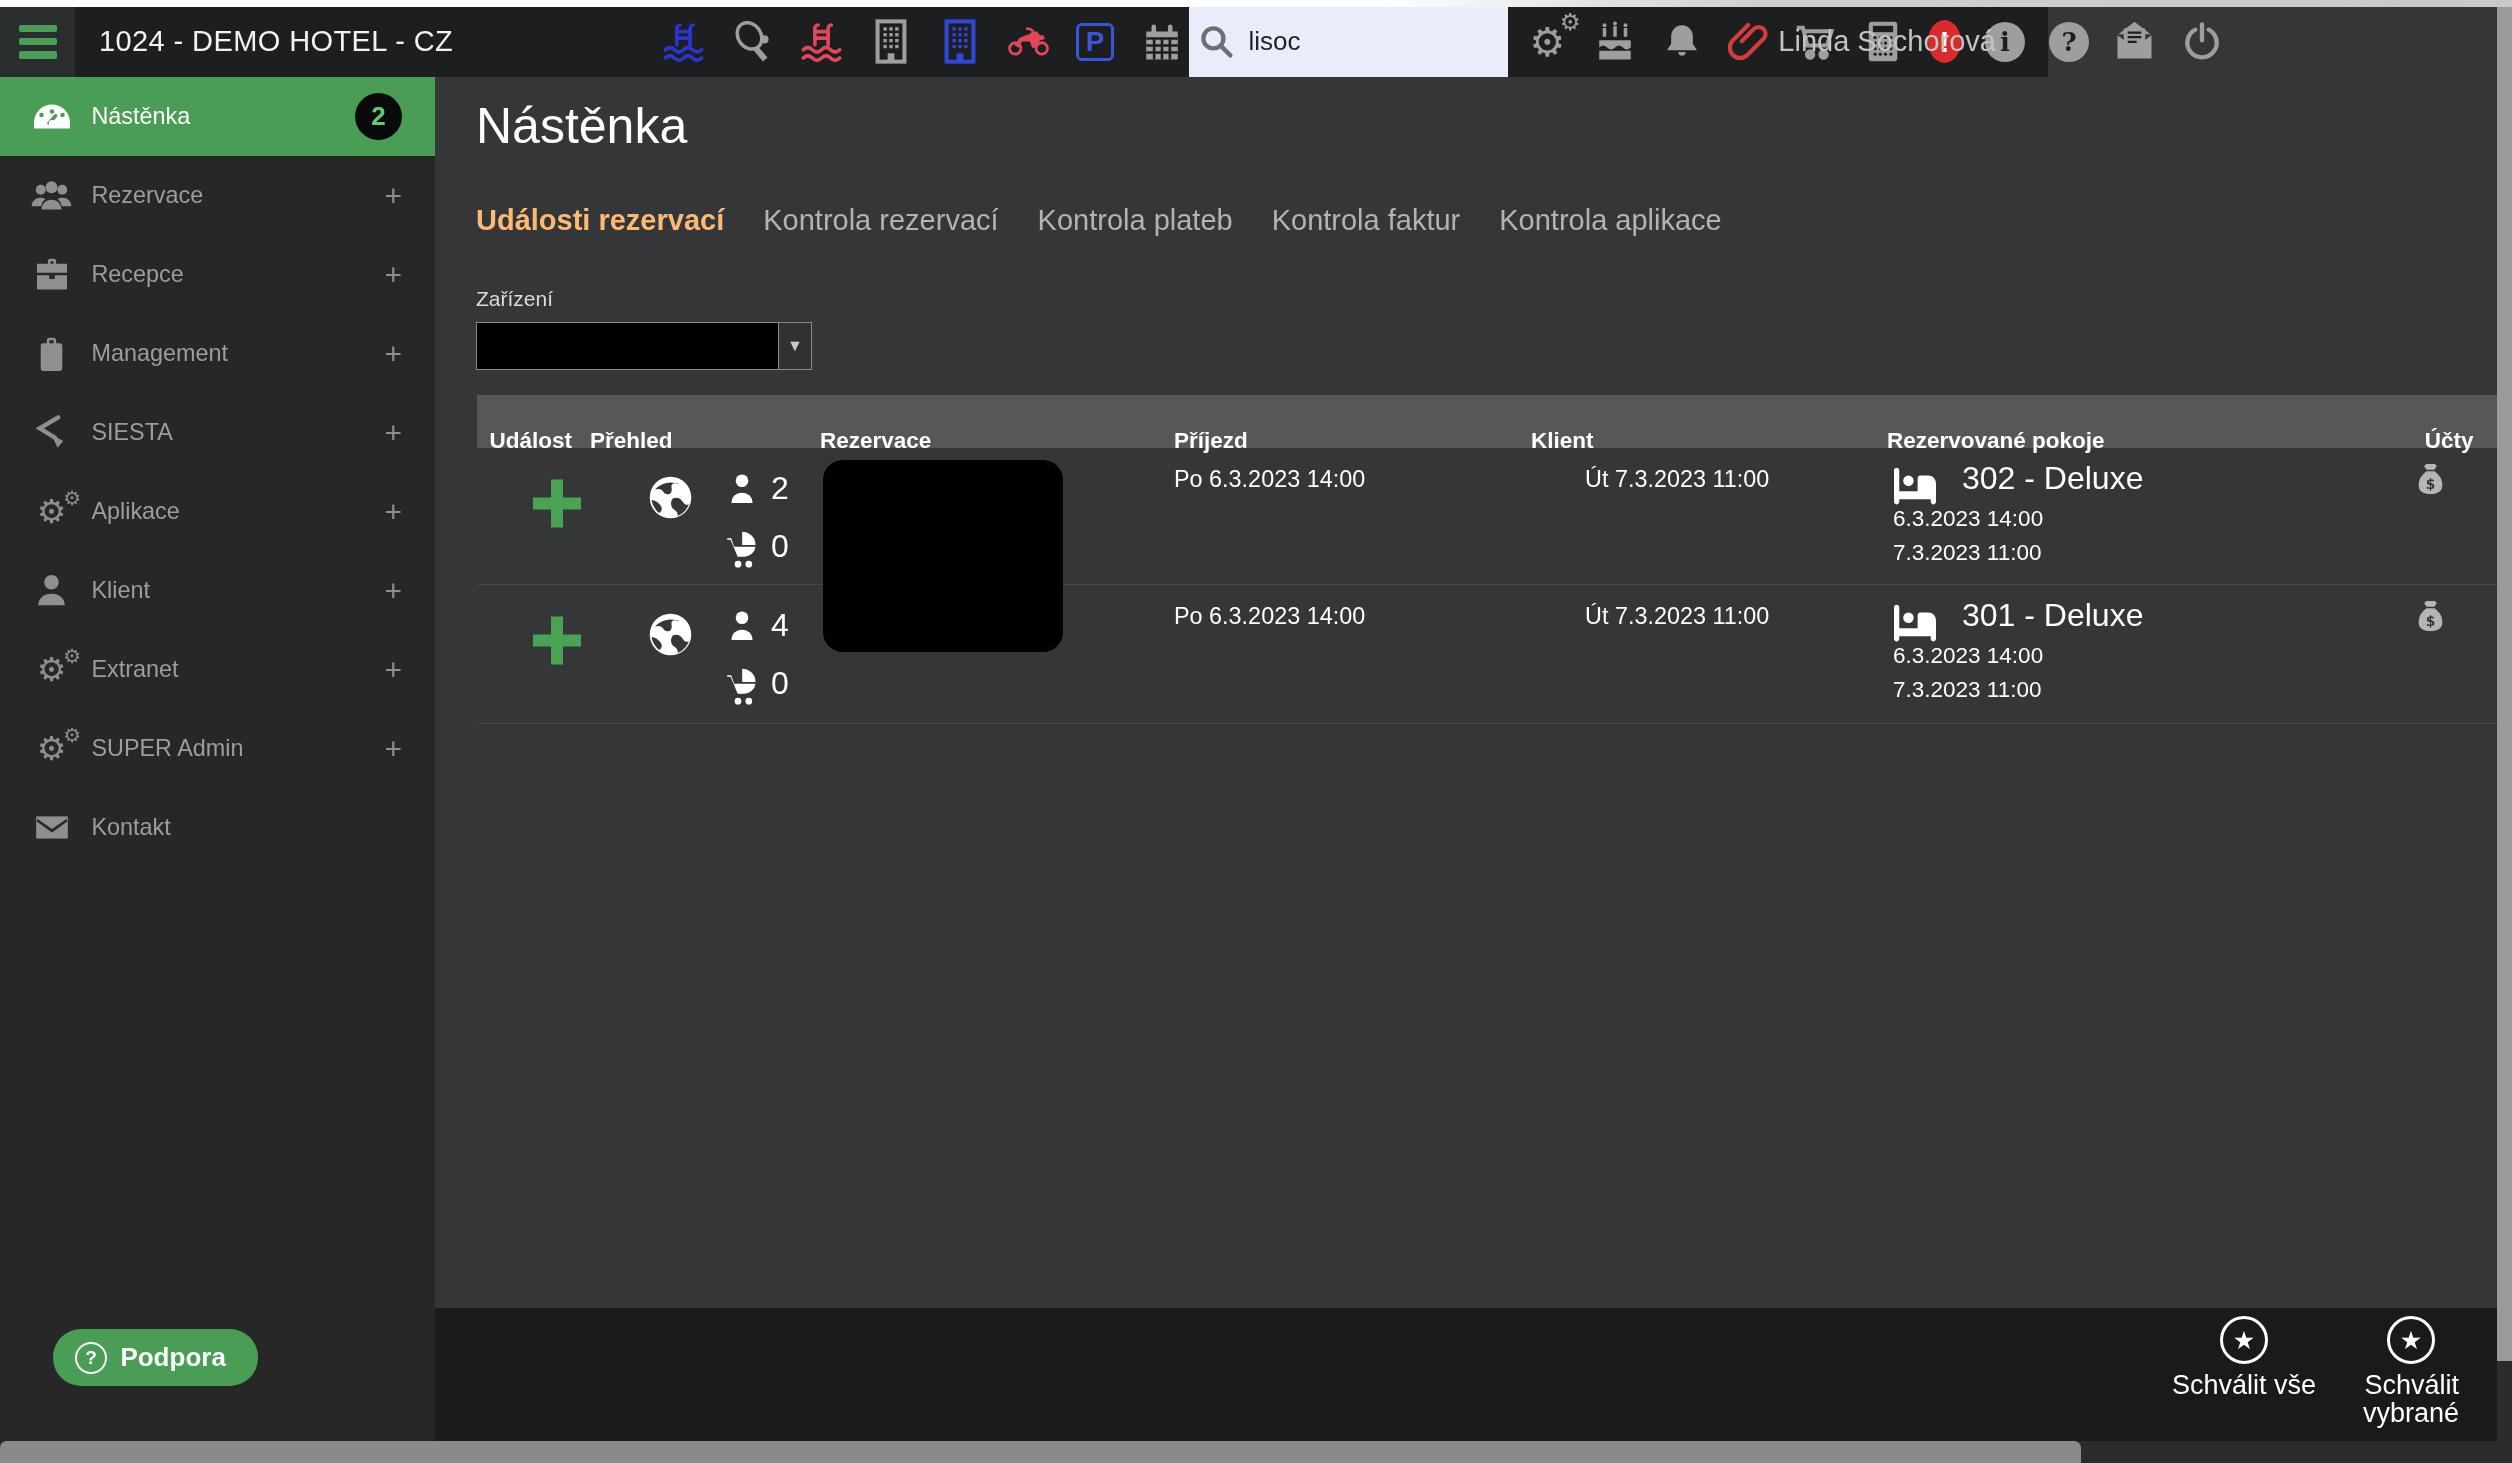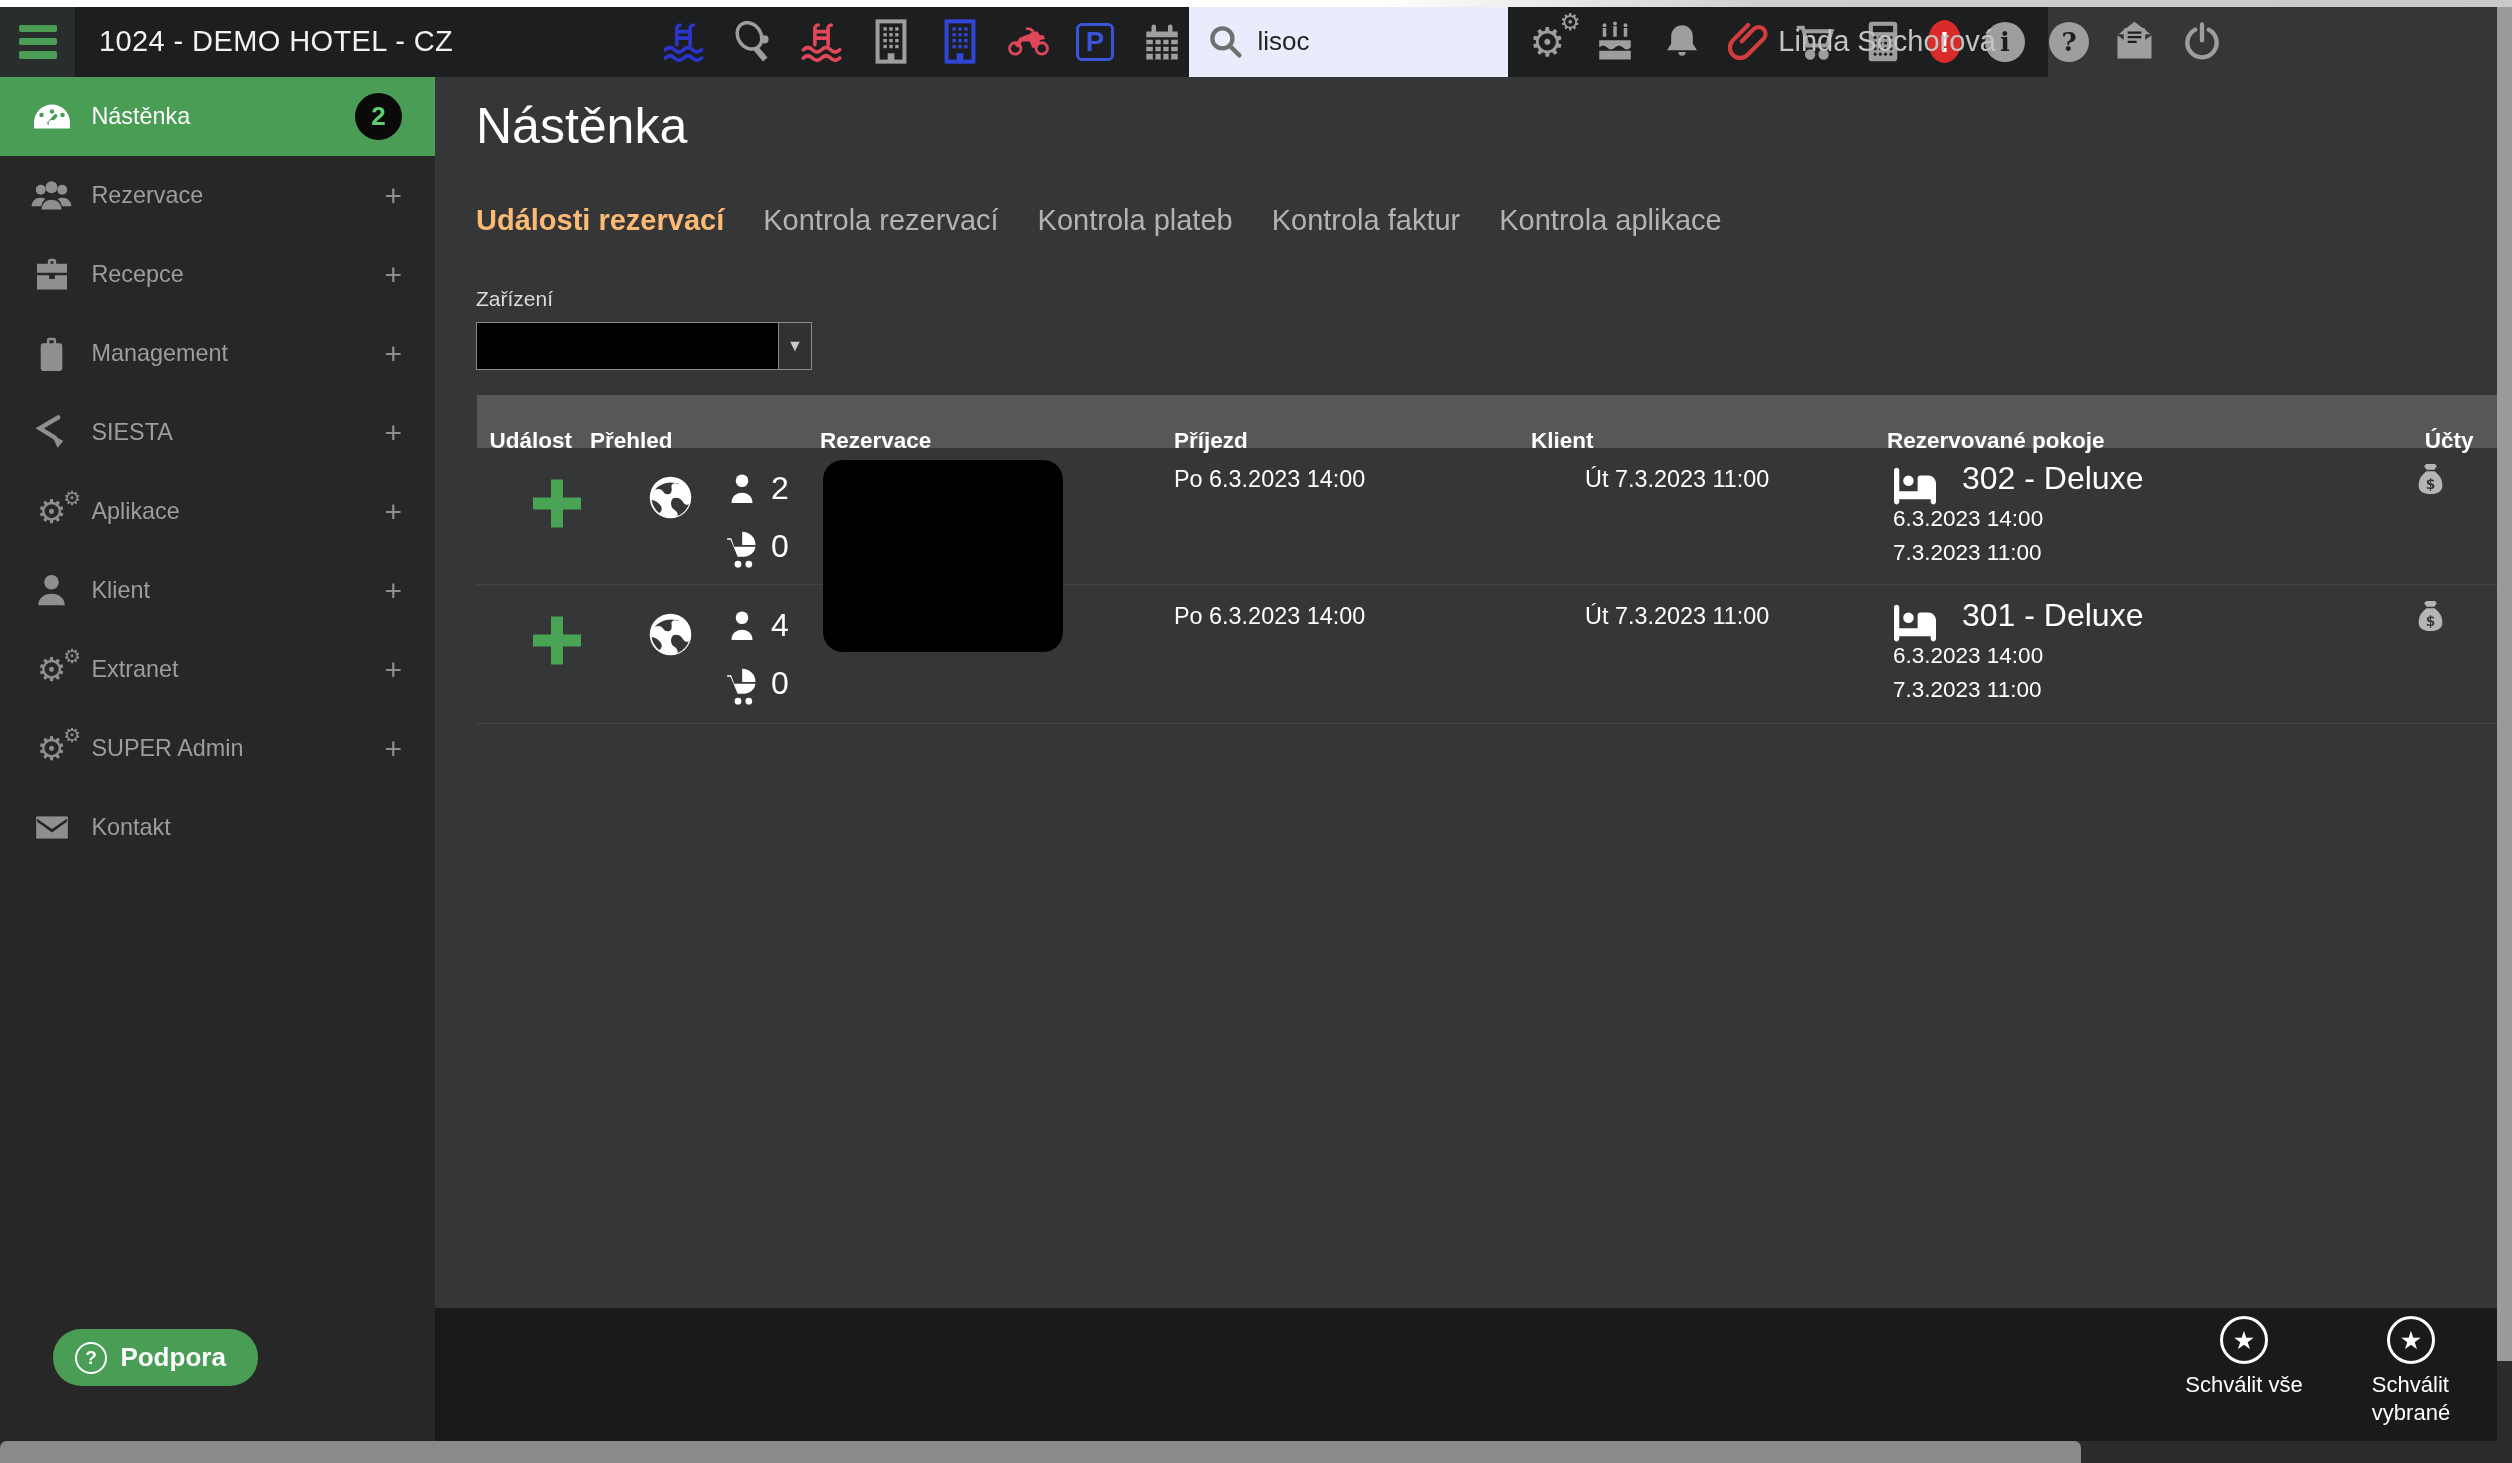--- a/index.html
+++ b/index.html
@@ -26,21 +26,21 @@
   .tbic{display:flex; align-items:center; justify-content:center; width:43px; height:48px; cursor:pointer;}
   .parking{width:38px; height:38px; border:3.3px solid #3b55d8; border-radius:5.8px; color:#3b55d8;
     font-weight:bold; font-size:27.6px; display:flex; align-items:center; justify-content:center;}
   .oval{width:33px; height:43px; background:var(--alert-red); border-radius:50%; color:#fff; font-weight:bold;
     font-size:30px; display:flex; align-items:center; justify-content:center;}
   .gcircle{width:40px; height:40px; background:#9e9e9e; border-radius:50%; color:#1c1e1f; font-weight:bold;
     font-size:26px; display:flex; align-items:center; justify-content:center; font-family:"DejaVu Serif",serif;}
   .gearwrap{position:relative; color:#9e9e9e; font-size:40px; line-height:1; font-family:"DejaVu Sans",sans-serif;}
   .gearwrap i{position:absolute; right:-11.7px; top:-6.7px; font-style:normal; font-size:23.4px;}
   .searchbox{position:absolute; left:1189px; top:0; width:319px; height:70px; background:var(--search-bg);
-    display:flex; align-items:center; padding-left:18px; gap:13.4px;}
+    display:flex; align-items:center; padding-left:9px; gap:13.4px;}
   .searchbox input{border:none; outline:none; background:transparent; font-size:26px; color:#222;
     font-family:"Liberation Sans",sans-serif; width:234px;}
   .tb-user{position:absolute; right:52px; top:0; height:70px; display:flex; align-items:center;
     color:#c3c3c3; font-size:29px; cursor:pointer;}
 
   
   .sidebar{position:absolute; left:0; top:77px; width:435px; height:1364px; background:#272727;}
   .side-item{position:relative; height:79px; display:flex; align-items:center; padding:0 33px 0 30px;
     color:#9d9d9d; cursor:pointer;}
   .side-item .ic{width:43px; display:flex; justify-content:center;}
@@ -90,21 +90,21 @@
   .redaction{position:absolute; left:346px; top:65px; width:240px; height:192px; background:#000;
     border-radius:20px; z-index:5;}
 
   
   .bottombar{position:absolute; left:435px; top:1308px; width:2062px; height:133px; background:#191a1a;}
   .action-btn{position:absolute; top:8.3px; width:184px; display:flex; flex-direction:column; align-items:center;
     color:#fff; cursor:pointer;}
   .action-all{left:1717px;} .action-sel{left:1884px;}
   .starcircle{width:48px; height:48px; border:3.3px solid #fff; border-radius:50%; display:flex;
     align-items:center; justify-content:center; font-size:25px; color:#fff; font-family:"DejaVu Sans",sans-serif;}
-  .action-btn .albl{margin-top:6.7px; font-size:22px; line-height:28px; text-align:left;}
+  .action-btn .albl{margin-top:6.7px; font-size:27px; line-height:28px; text-align:right;}
 
   
   .vscroll{position:absolute; left:2497px; top:6.7px; width:15px; height:1457px; background:#2b2b2b;}
   .vthumb{width:15px; height:1354px; background:#9a9a9a;}
   .hscroll{position:absolute; left:0; top:1441px; width:2512px; height:22.5px; background:#2b2b2b;}
   .hthumb{width:2081px; height:22.5px; background:#8a8a8a; border-radius:6.7px 6.7px 0 0;}
 
   svg{display:block;}
 </style>
 </head>

